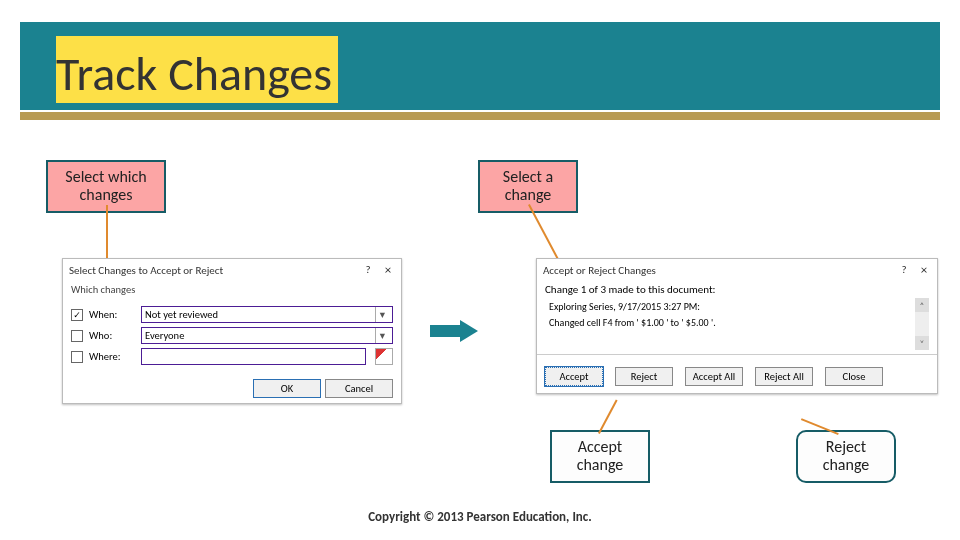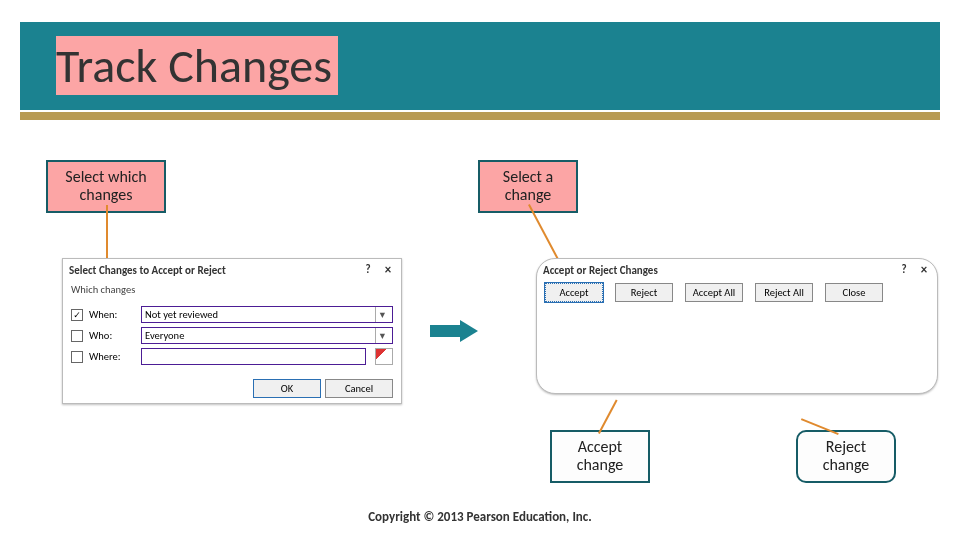--- a/index.html
+++ b/index.html
@@ -17,22 +17,22 @@
     top: 22px; left: 20px; right: 20px;
     height: 88px;
     background: #1b8290;
   }
   .title-text {
     position: absolute;
     top: 36px; left: 56px;
     font-size: 48px;
     font-weight: 300;
     color: #333;
-    background: #fca5a5;
-    padding: 0 6px 0 0;
+    background: #fde047;
+    padding: 8px 6px 0 0;
   }
   .gold-rule {
     position: absolute;
     top: 112px; left: 20px; right: 20px;
     height: 8px;
     background: #b89a53;
   }
   
   .callout {
     position: absolute;
@@ -81,28 +81,27 @@
   }
   
   .dialog {
     position: absolute;
     border: 1px solid #bbb;
     background: #fff;
     box-shadow: 0 1px 2px rgba(0,0,0,.25);
     font-size: 11px;
   }
   .dlg1 { top: 258px; left: 62px; width: 340px; height: 146px; }
-  .dlg2 { top: 258px; left: 536px; width: 402px; height: 136px; border-radius: 19px; }
+  .dlg2 { top: 258px; left: 536px; width: 402px; height: 136px; }
   .dlg-titlebar {
     display: flex;
     align-items: center;
     padding: 4px 6px 2px 6px;
     font-size: 11px;
     color: #333;
-    font-weight: bold;
   }
   .dlg-titlebar .spacer { flex: 1; }
   .dlg-help, .dlg-close {
     width: 14px; height: 14px;
     text-align: center;
     font-size: 11px;
     line-height: 14px;
     color: #333;
     margin-left: 6px;
   }
@@ -251,20 +250,31 @@
   </div>
 </div>
 
 <div class="dialog dlg2">
   <div class="dlg-titlebar">
     <span>Accept or Reject Changes</span>
     <span class="spacer"></span>
     <span class="dlg-help">?</span>
     <span class="dlg-close">×</span>
   </div>
+  <div class="dlg-body">
+    <div>Change 1 of 3 made to this document:</div>
+    <div class="change-list">
+      <div style="font-size:10px;">Exploring Series, 9/17/2015 3:27 PM:</div>
+      <div style="height:3px;"></div>
+      <div style="font-size:10px;">Changed cell F4 from ' $1.00 ' to ' $5.00 '.</div>
+      <div class="scroll-up">˄</div>
+      <div class="scroll-down">˅</div>
+    </div>
+    <hr class="hr">
+  </div>
   <div class="btn-row2">
     <div class="btn-sm accept">Accept</div>
     <div class="btn-sm">Reject</div>
     <div class="btn-sm">Accept All</div>
     <div class="btn-sm">Reject All</div>
     <div class="btn-sm">Close</div>
   </div>
 </div>
 
 <div class="copyright">Copyright © 2013 Pearson Education, Inc.</div>

